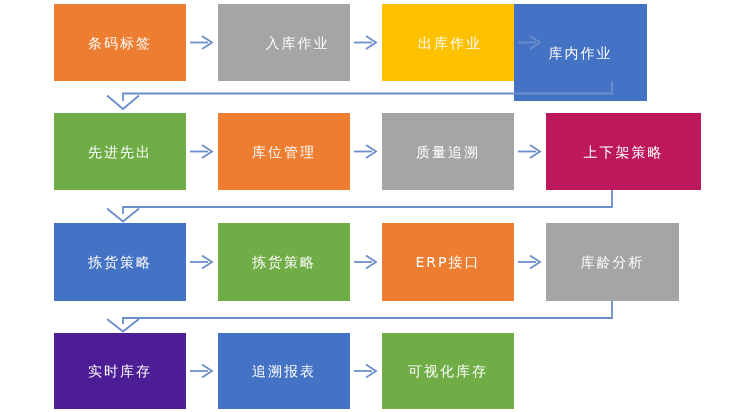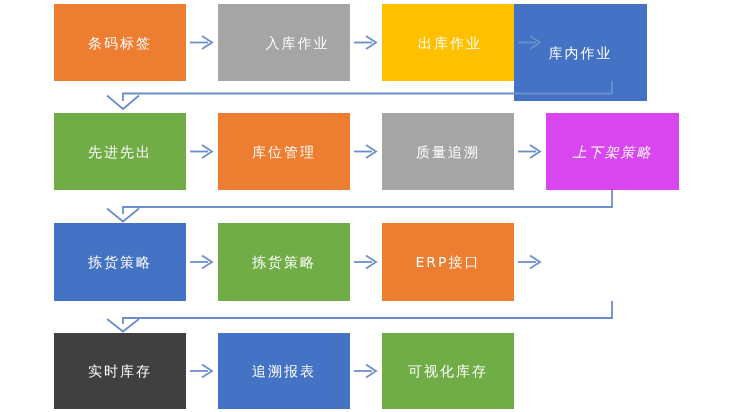--- a/index.html
+++ b/index.html
@@ -60,35 +60,38 @@
 
   <div class="box" style="left: 54px; top: 113px; width: 132px; height: 77px; background-color: rgb(112, 173, 71);">
       <span class="label">先进先出</span>
     </div>
   <div class="box" style="left: 218px; top: 113px; width: 132px; height: 77px; background-color: rgb(237, 125, 49);">
       <span class="label">库位管理</span>
     </div>
   <div class="box" style="left: 382px; top: 113px; width: 132px; height: 77px; background-color: rgb(165, 165, 165);">
       <span class="label">质量追溯</span>
     </div>
-  <div class="box" style="left: 546px; top: 113px; width: 133px; height: 77px; background-color: #d946ef; font-style: italic;">
+  <div class="box" style="left: 546px; top: 113px; width: 155px; height: 77px; background-color: #be185d;">
       <span class="label">上下架策略</span>
     </div>
 
   <div class="box" style="left: 54px; top: 223px; width: 132px; height: 78px; background-color: rgb(68, 114, 196);">
       <span class="label">拣货策略</span>
     </div>
   <div class="box" style="left: 218px; top: 223px; width: 132px; height: 78px; background-color: rgb(112, 173, 71);">
       <span class="label">拣货策略</span>
     </div>
   <div class="box" style="left: 382px; top: 223px; width: 132px; height: 78px; background-color: rgb(237, 125, 49);">
       <span class="label">ERP接口</span>
     </div>
+  <div class="box" style="left: 546px; top: 223px; width: 133px; height: 78px; background-color: rgb(165, 165, 165);">
+      <span class="label">库龄分析</span>
+    </div>
 
-  <div class="box" style="left: 54px; top: 333px; width: 132px; height: 76px; background-color: #404040;">
+  <div class="box" style="left: 54px; top: 333px; width: 132px; height: 76px; background-color: #4c1d95;">
       <span class="label">实时库存</span>
     </div>
   <div class="box" style="left: 218px; top: 333px; width: 132px; height: 76px; background-color: rgb(68, 114, 196);">
       <span class="label">追溯报表</span>
     </div>
   <div class="box" style="left: 382px; top: 333px; width: 132px; height: 76px; background-color: rgb(112, 173, 71); align-items: center;">
       <span class="label">可视化库存</span>
     </div>
 
   <svg class="connectors" viewBox="0 0 732 412">

